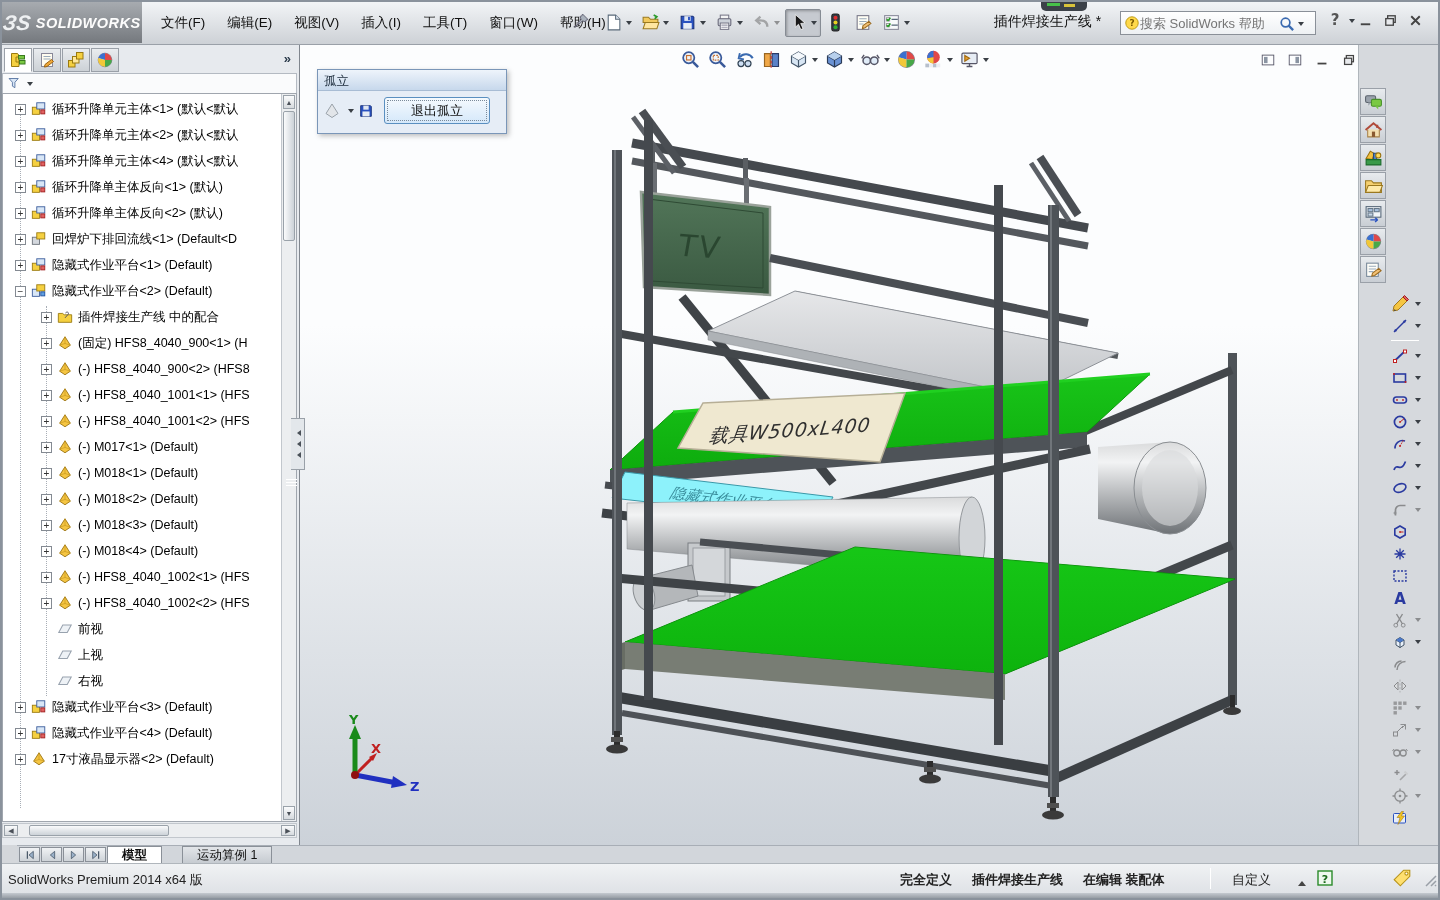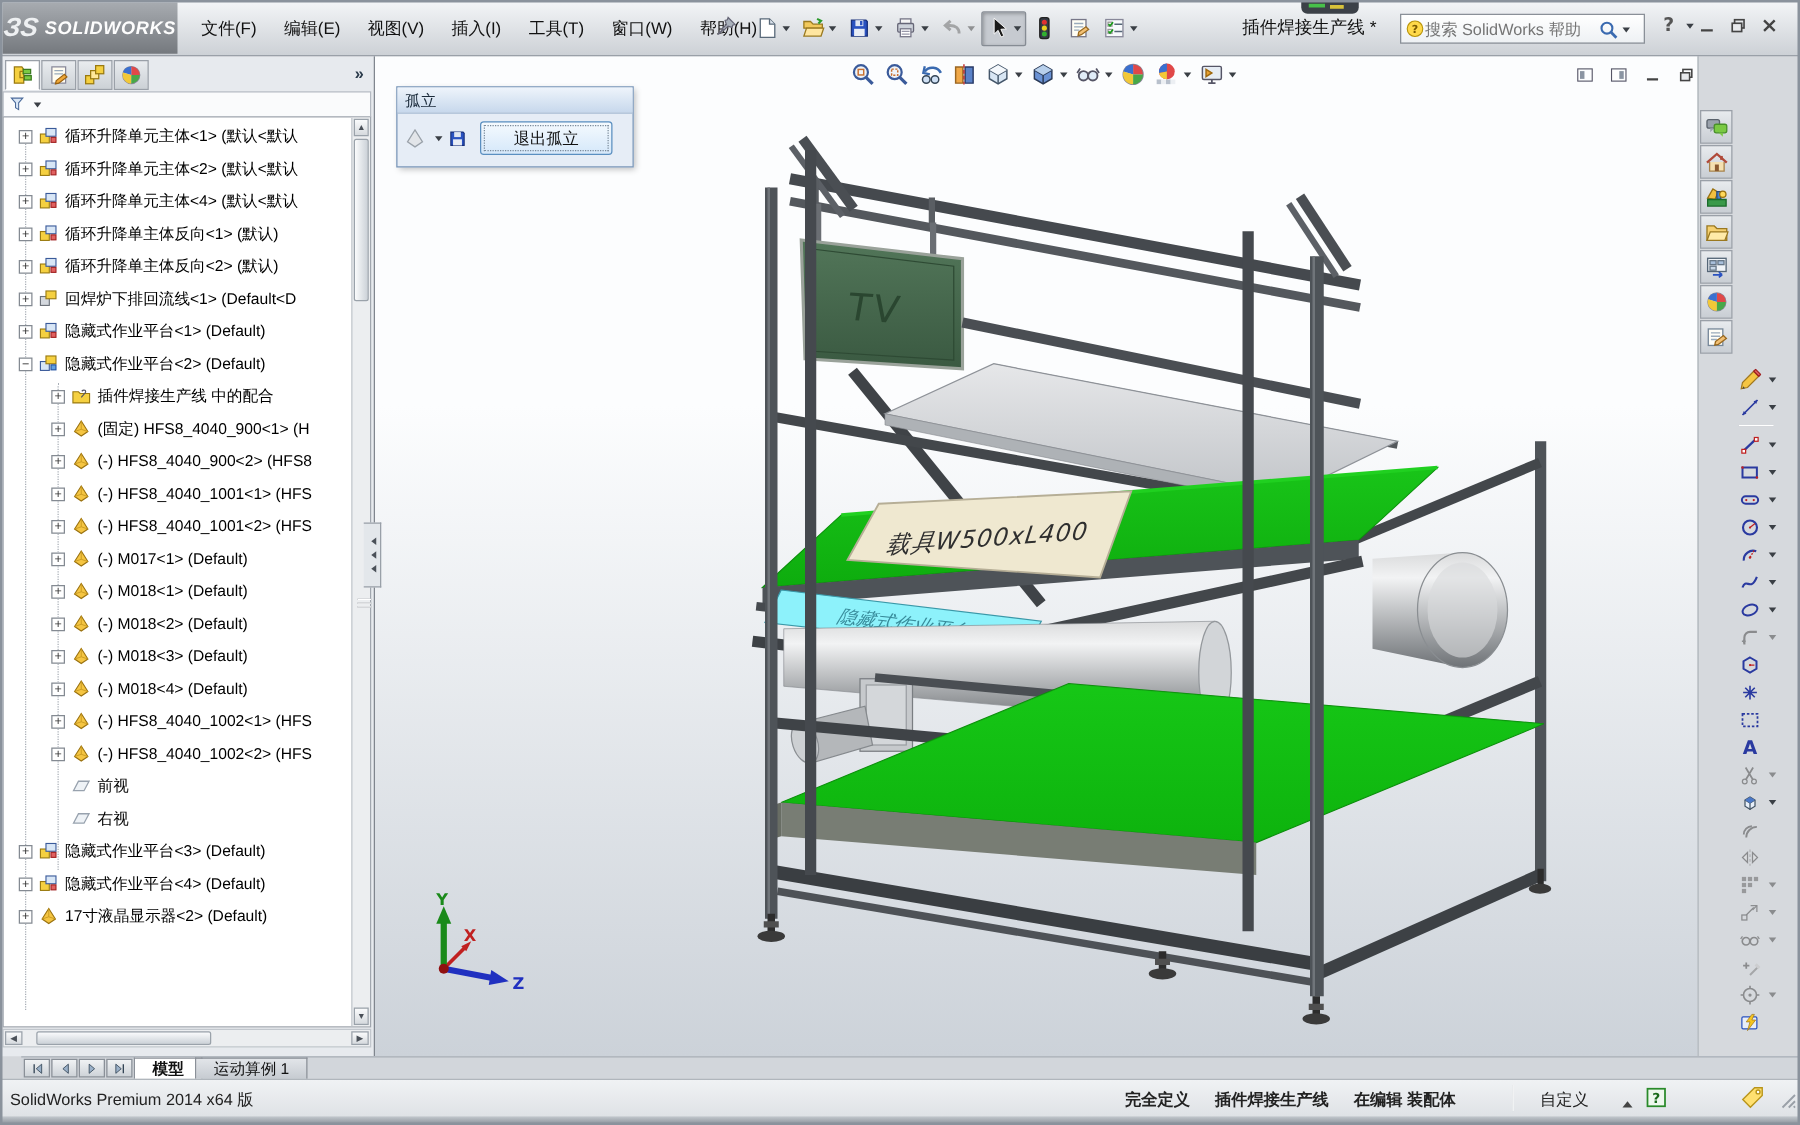--- a/index.html
+++ b/index.html
@@ -83,21 +83,21 @@
   #sketchbar { position:absolute; left:30px; top:248px; display:flex; flex-direction:column; gap:1px; }
   .sk-row { height:21px; display:flex; align-items:center; gap:3px; padding-left:2px; }
   .tb-divider { height:1px; background:#9aa0a8; margin:3px 2px; border-bottom:1px solid #fff; }
 
   
   #tabrow { position:absolute; left:0; top:845px; width:1440px; height:18px; background:#d2d6db; border-top:1px solid #a8aeb6; z-index:40;margin-left:17px; }
   #nav-btns { position:absolute; left:2px; top:1px; display:flex; gap:1px; }
   .nav-btn { width:21px; height:15px; background:linear-gradient(#f0f2f4,#ced3d8); border:1px solid #8a9098; display:flex; align-items:center; justify-content:center; }
   .doc-tab { position:absolute; top:0px; height:17px; font-size:12.5px; text-align:center; line-height:17px; padding:0 14px; color:#111; }
   #tab-model { left:90px; background:#fff; border:1px solid #8a9098; border-bottom:none; font-weight:bold; }
-  #tab-motion { left:139px; background:linear-gradient(#e2e5e9,#c6cbd1); border:1px solid #8a9098; border-bottom:none;text-align:center; }
+  #tab-motion { left:165px; background:linear-gradient(#e2e5e9,#c6cbd1); border:1px solid #8a9098; border-bottom:none;text-align:center; }
   #statusbar { position:absolute; left:0; top:863px; width:1440px; height:30px; background:linear-gradient(#f0f2f4,#dfe2e6); border-top:1px solid #b0b6bc; font-size:13px; color:#222; z-index:40; }
   #sb-left { position:absolute; left:8px; top:7px; }
   #sb-mid { position:absolute; left:900px; top:7px; display:flex; gap:20px;font-weight:bold; }
   #sb-custom { position:absolute; left:1232px; top:7px; }
   #sb-custom-arrow { position:absolute; left:1298px; top:13px; width:0; height:0; border:4px solid transparent; border-bottom:5px solid #444; }
   #sb-q { position:absolute; left:1316px; top:5px; }
   #sb-tag { position:absolute; left:1392px; top:4px; }
   .sb-sep { position:absolute; top:4px; width:1px; height:21px; background:#b8bec4; border-right:1px solid #fff; }
   #grip { position:absolute; right:2px; top:10px; width:14px; height:14px; }
   #bottomedge { position:absolute; left:0; top:893px; width:1440px; height:7px; background:linear-gradient(#c4c9cf,#858c94); }
@@ -540,20 +540,29 @@
           </span>
           <span class="tlabel">前视</span>
         </div>
         <div class="trow d1">
           <span class="expander-spacer"></span>
           <span class="ic">
             <svg viewBox="0 0 18 18" width="16" height="16">
               <path d="M2 13l4.5-8.5H16L11.5 13z" fill="#eef2f6" stroke="#98a2ae" stroke-width="1.2"></path>
             </svg>
           </span>
+          <span class="tlabel">上视</span>
+        </div>
+        <div class="trow d1">
+          <span class="expander-spacer"></span>
+          <span class="ic">
+            <svg viewBox="0 0 18 18" width="16" height="16">
+              <path d="M2 13l4.5-8.5H16L11.5 13z" fill="#eef2f6" stroke="#98a2ae" stroke-width="1.2"></path>
+            </svg>
+          </span>
           <span class="tlabel">右视</span>
         </div>
         <div class="trow d0">
           <span class="expander">+</span>
           <span class="ic">
             <svg viewBox="0 0 18 18" width="16" height="16">
               <rect x="1.5" y="7" width="8" height="8" fill="#f5d040" stroke="#9a7a10"></rect>
               <rect x="6.5" y="2" width="9" height="7" fill="#d8e6f6" stroke="#3a5a9a"></rect>
               <rect x="11" y="10" width="4.5" height="4.5" fill="#e06060" stroke="#a02020"></rect>
             </svg>

